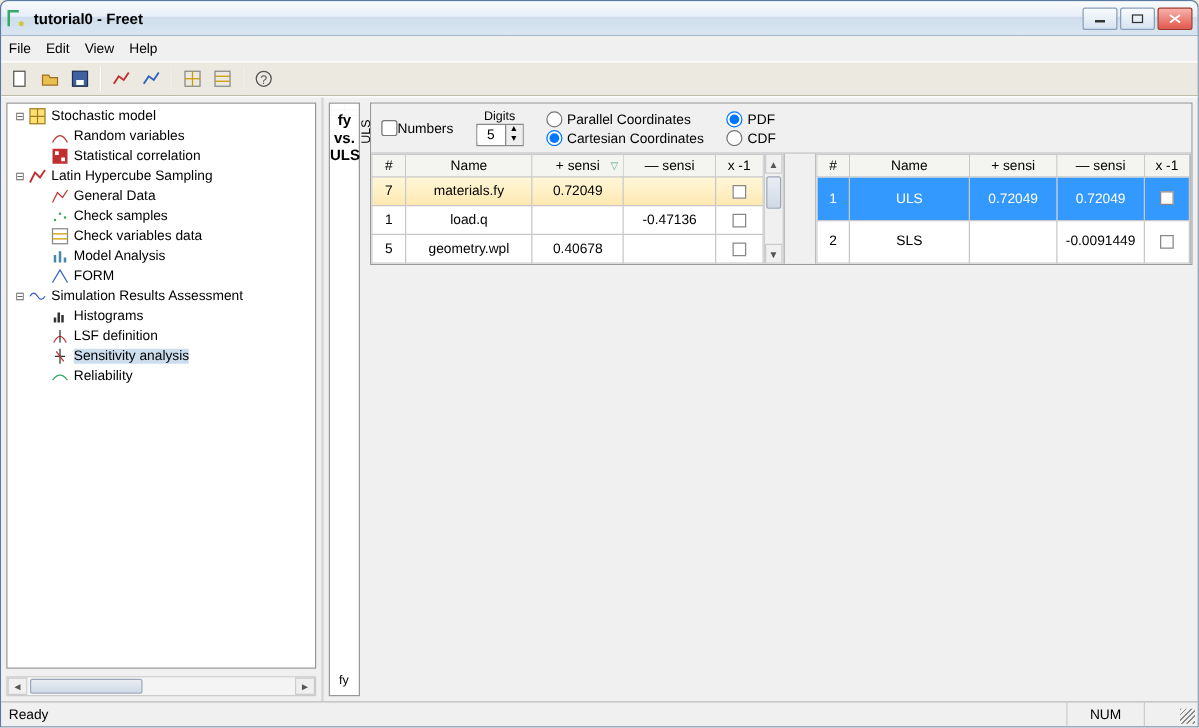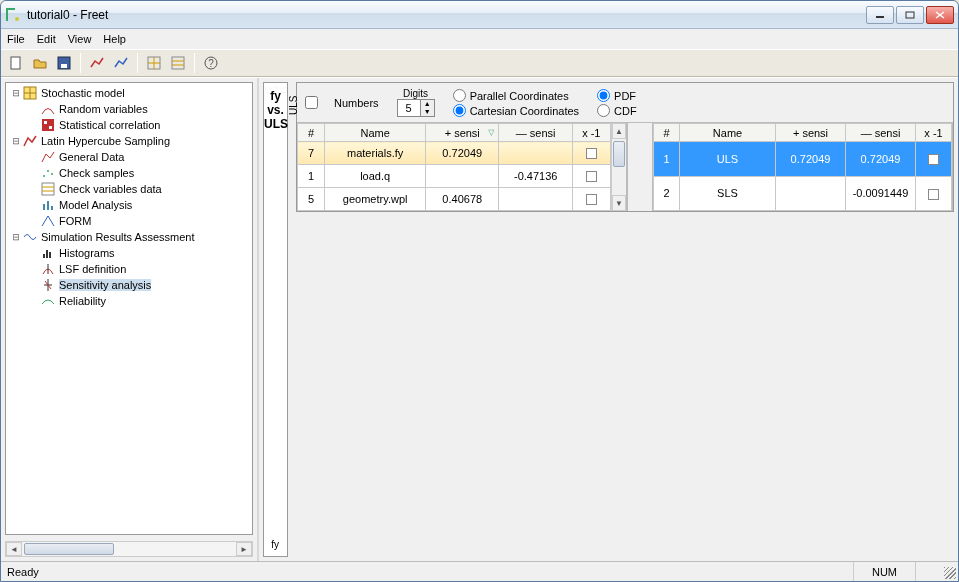--- a/index.html
+++ b/index.html
@@ -1,18 +1,18 @@
 <!DOCTYPE html>
 <html><head>
 <meta charset="utf-8">
 <style>
 * { box-sizing: border-box; margin: 0; padding: 0; }
 body { font-family: "Segoe UI", Tahoma, sans-serif; font-size: 11px; background: #ece9d8; overflow: hidden; }
 .window { width: 959px; height: 582px; background: #f0f0f0; border: 1px solid #5a7aa0; border-radius: 6px 6px 0 0; display: flex; flex-direction: column; position: relative; }
-.titlebar { height: 28px; background: linear-gradient(to bottom, #fafcfe 0%, #e6eef7 45%, #cfdcea 46%, #d9e6f2 100%); border-bottom: 1px solid #a6b8cc; display: flex; align-items: center; padding: 0 4px; border-radius: 6px 6px 0 0; }
+.titlebar { height: 28px; background: linear-gradient(to bottom, #fafcfe 0%, #e6eef7 45%, #cfdcea 46%, #d9e6f2 100%); border-bottom: 1px solid #a6b8cc; display: flex; align-items: center; padding: 0 4px; border-radius: 6px 6px 0 0; font-weight: bold; }
 .titlebar .app-icon { width: 16px; height: 16px; margin-right: 6px; }
 .titlebar .title-text { flex: 1; color: #000; font-size: 12px; }
 .titlebar .win-btns { display: flex; gap: 2px; }
 .titlebar .win-btn { width: 28px; height: 18px; border: 1px solid #8aa0b8; border-radius: 2px; display: flex; align-items: center; justify-content: center; font-size: 10px; background: linear-gradient(#f8fbfe,#d6e3f0); }
 .titlebar .win-btn.close { background: linear-gradient(#f7b2ab,#e2574c); border-color: #a03020; color: #fff; }
 .menubar { height: 20px; display: flex; align-items: center; padding: 0 6px; gap: 12px; background: #f0f0f0; }
 .menubar span { cursor: default; }
 .toolbar { height: 28px; background: #eceae0; border-top: 1px solid #fff; border-bottom: 1px solid #bdbaa8; display: flex; align-items: center; padding: 0 4px; gap: 2px; }
 .tool-btn { width: 22px; height: 22px; display: flex; align-items: center; justify-content: center; border: 1px solid transparent; }
 .tool-sep { width: 1px; height: 20px; background: #b0ada0; margin: 0 3px; border-right: 1px solid #fff; }
@@ -31,21 +31,21 @@
 .hscroll-stub .cap { width: 16px; height: 14px; border: 1px solid #ccc; display: flex; align-items: center; justify-content: center; font-size: 8px; color: #555; }
 .main { flex: 1; display: flex; flex-direction: row; padding: 4px; gap: 4px; min-height: 0; }
 .chart-panel { flex: 1; background: #fff; border: 1px solid #999; position: relative; }
 .chart-title { position: absolute; left: 0; right: 0; top: 6px; text-align: center; font-weight: bold; font-size: 12px; }
 .axis-y-label { position: absolute; left: 24px; top: 32px; font-size: 10px; transform: rotate(-90deg); transform-origin: left top; }
 .axis-x-label { position: absolute; right: 8px; bottom: 6px; font-size: 10px; }
 .plot-svg { position: absolute; inset: 0; }
 .vsplit { height: 4px; background: #d8d8d8; cursor: row-resize; }
 .lower { height: 130px; display: flex; flex-direction: column; border: 1px solid #999; }
 .controls-row { height: 40px; background: #f0f0f0; display: flex; align-items: center; padding: 2px 8px; gap: 18px; border-bottom: 1px solid #bbb; }
-.chk { display: flex; align-items: center; gap: 16px; justify-content: flex-end; }
+.chk { display: flex; align-items: center; gap: 0; justify-content: flex-end; }
 .chk input { margin: 0; }
 .digits-box { display: flex; flex-direction: column; align-items: center; gap: 0px; font-size: 10px; }
 .spin { display: inline-flex; align-items: center; border: 1px solid #888; height: 18px; background: #fff; }
 .spin input { width: 22px; border: none; text-align: center; font-size: 11px; outline: none; }
 .spin .btns { display: flex; flex-direction: column; }
 .spin .sbtn { width: 14px; height: 8px; border-left: 1px solid #888; font-size: 7px; line-height: 7px; text-align: center; background: #eee; }
 .radio-col { display: flex; flex-direction: column; gap: 2px; }
 .radio-row { display: flex; align-items: flex-end; gap: 4px; }
 .tables-row { flex: 1; display: flex; min-height: 0; }
 .tbl-wrap { background: #fff; border-right: 1px solid #bbb; display: flex; overflow: hidden; }

